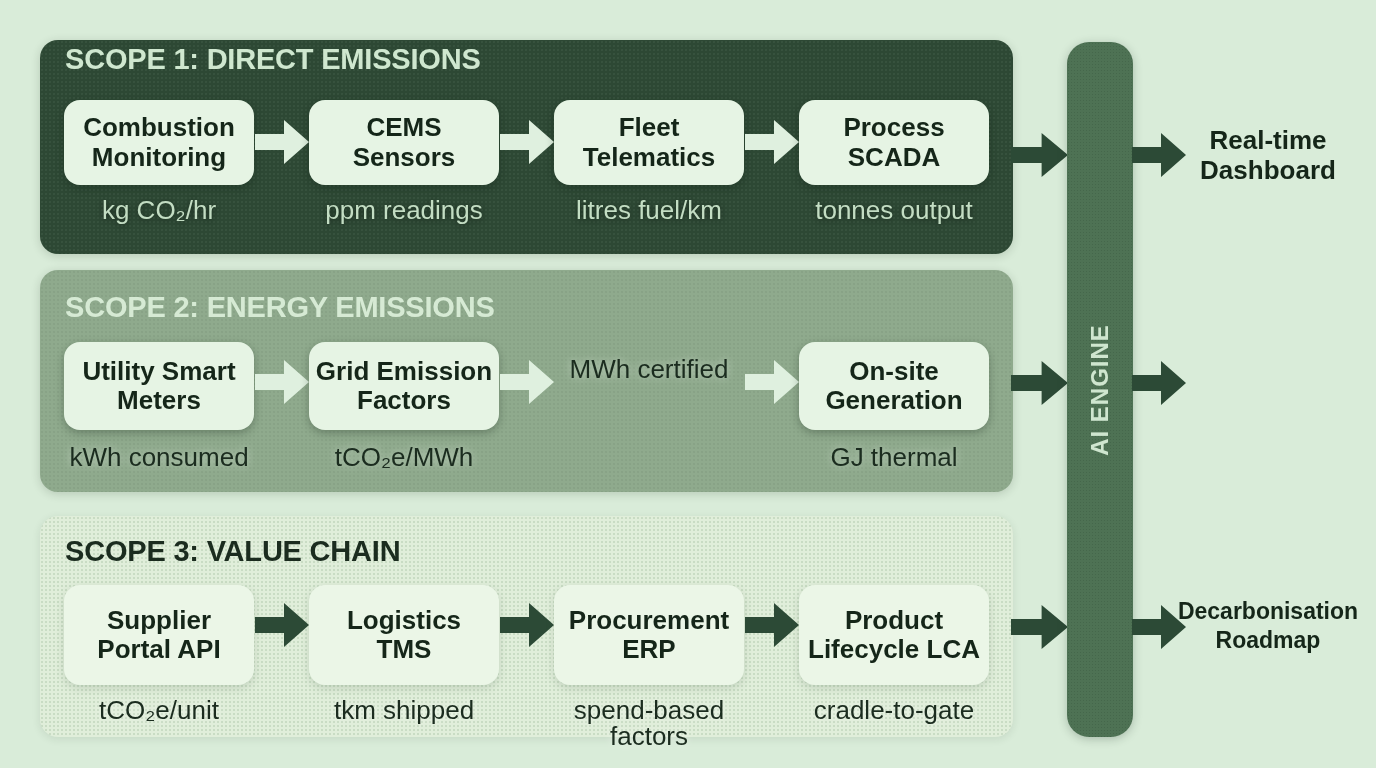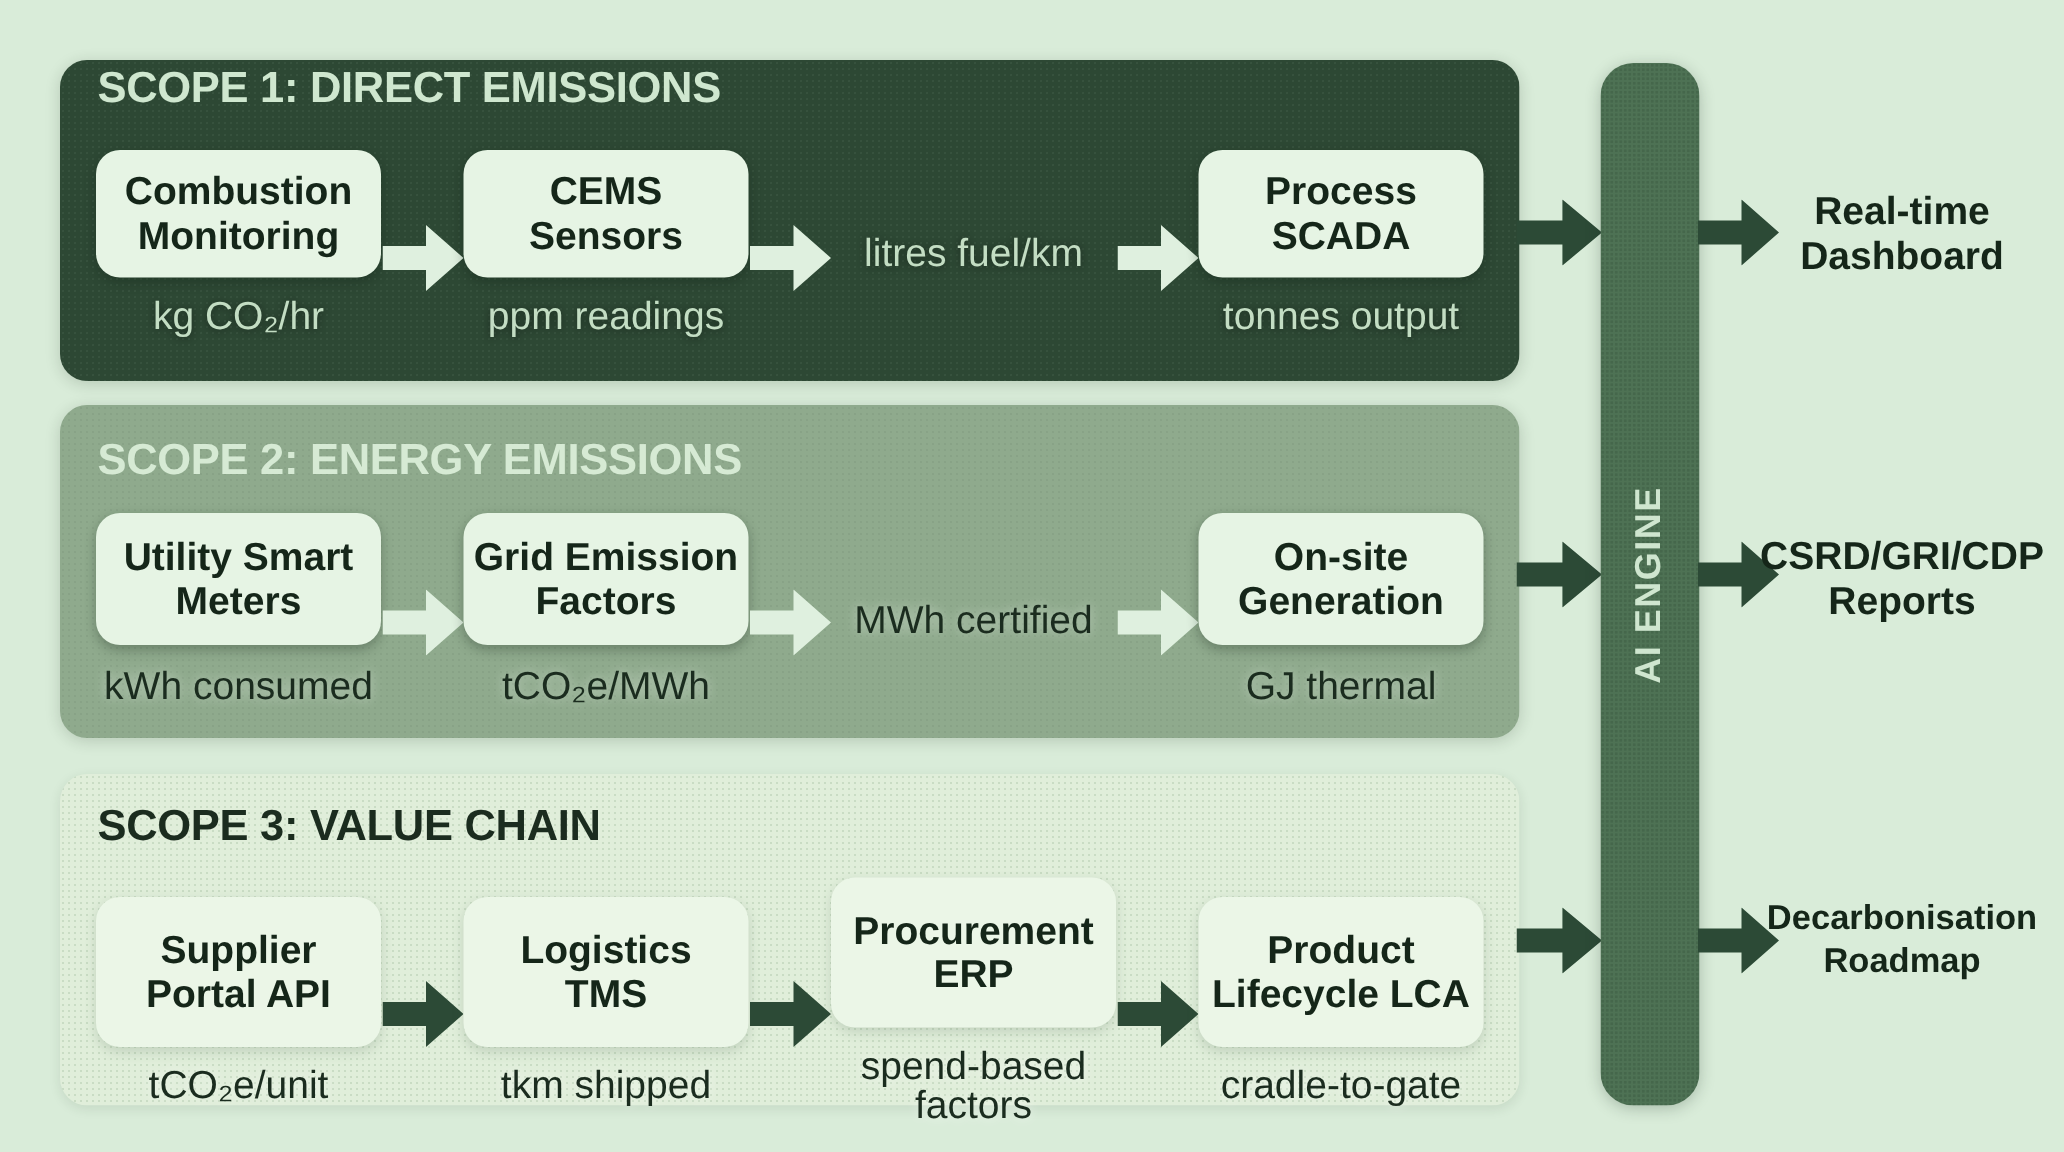--- a/index.html
+++ b/index.html
@@ -50,21 +50,21 @@
     box-shadow:0 2px 8px rgba(25,45,30,0.10);
   }
   .panel-title{
     font-weight:bold;font-size:29px;letter-spacing:-0.2px;
     padding:18px 0 0 25px;line-height:34px;white-space:pre-line;
   }
   .panel-s1 .panel-title{color:var(--title-light);padding-top:2px;}
   .panel-s2 .panel-title{color:var(--title-scope2);padding-top:20px;}
   .panel-s3 .panel-title{color:var(--dark-text);padding-top:18px;}
 
-  .node-row{display:flex;align-items:center;padding:0 24px;}
+  .node-row{display:flex;align-items:flex-start;padding:0 24px;}
   .panel-s1 .node-row{margin-top:24px;}
   .panel-s2 .node-row{margin-top:18px;}
   .panel-s3 .node-row{margin-top:17px;}
 
   .node-col{width:190px;flex:0 0 190px;display:flex;flex-direction:column;align-items:center;}
   .node-box{
     width:190px;border-radius:16px;background:var(--node-bg);
     display:flex;align-items:center;justify-content:center;text-align:center;
     font-weight:bold;font-size:26px;line-height:1.13;color:var(--node-text);
     white-space:pre-line;box-shadow:0 3px 8px rgba(10,25,15,0.28);
@@ -134,20 +134,22 @@
         <div class="node-box">CEMS
 Sensors</div>
         <div class="node-unit">ppm readings</div>
       </div>
       <div class="flow-arrow">
         <svg class="arrow-svg arrow-light" width="54" height="44" viewBox="0 0 54 44">
             <polygon points="0,14 29,14 29,0 54,22 29,44 29,30 0,30"></polygon>
           </svg>
       </div>
       <div class="node-col">
+        <div class="node-box">Fleet
+Telematics</div>
         <div class="node-unit">litres fuel/km</div>
       </div>
       <div class="flow-arrow">
         <svg class="arrow-svg arrow-light" width="54" height="44" viewBox="0 0 54 44">
             <polygon points="0,14 29,14 29,0 54,22 29,44 29,30 0,30"></polygon>
           </svg>
       </div>
       <div class="node-col">
         <div class="node-box">Process
 SCADA</div>
@@ -268,18 +270,16 @@
       </svg>
   </div>
   <div class="abs-arrow" style="left:1132px;top:605px;">
     <svg class="arrow-svg arrow-dark" width="54" height="44" viewBox="0 0 54 44">
         <polygon points="0,14 29,14 29,0 54,22 29,44 29,30 0,30"></polygon>
       </svg>
   </div>
 
   <div class="output-label output-1">Real-time
 Dashboard</div>
-  <div class="output-label output-2">CSRD/GRI/CDP
-Reports</div>
   <div class="output-label output-3">Decarbonisation
 Roadmap</div>
 
 </div>
 
 </body></html>

